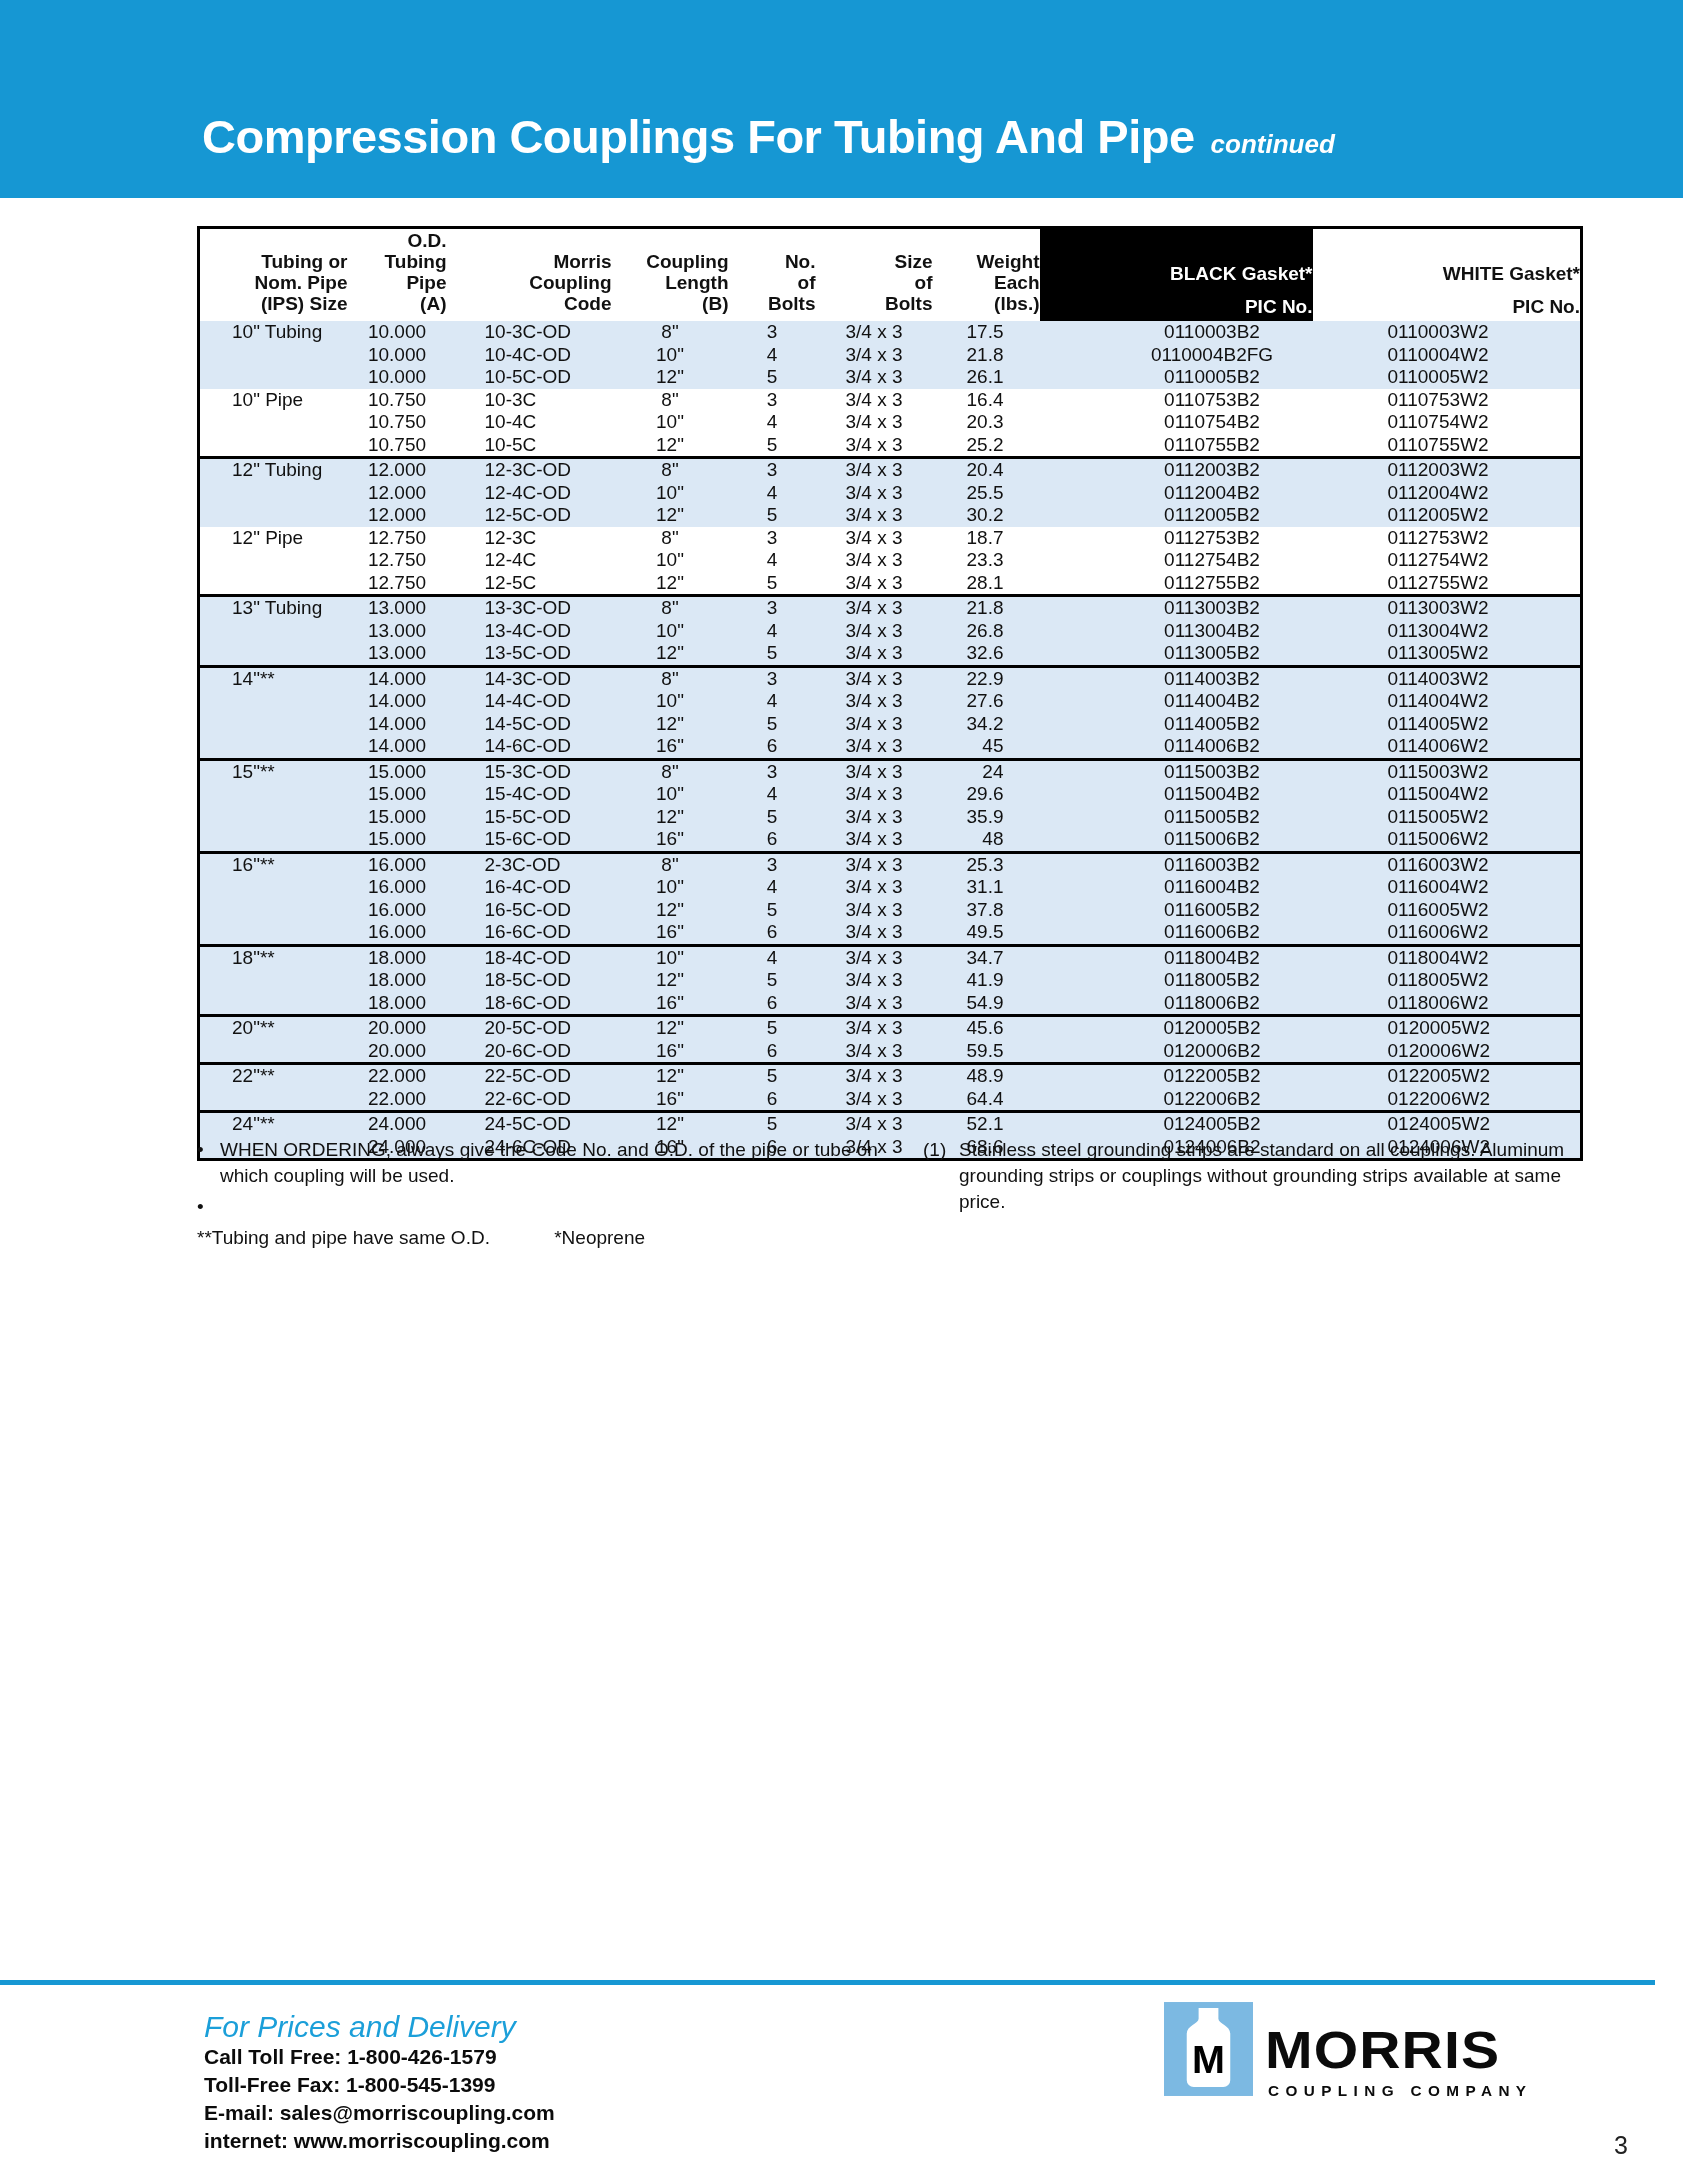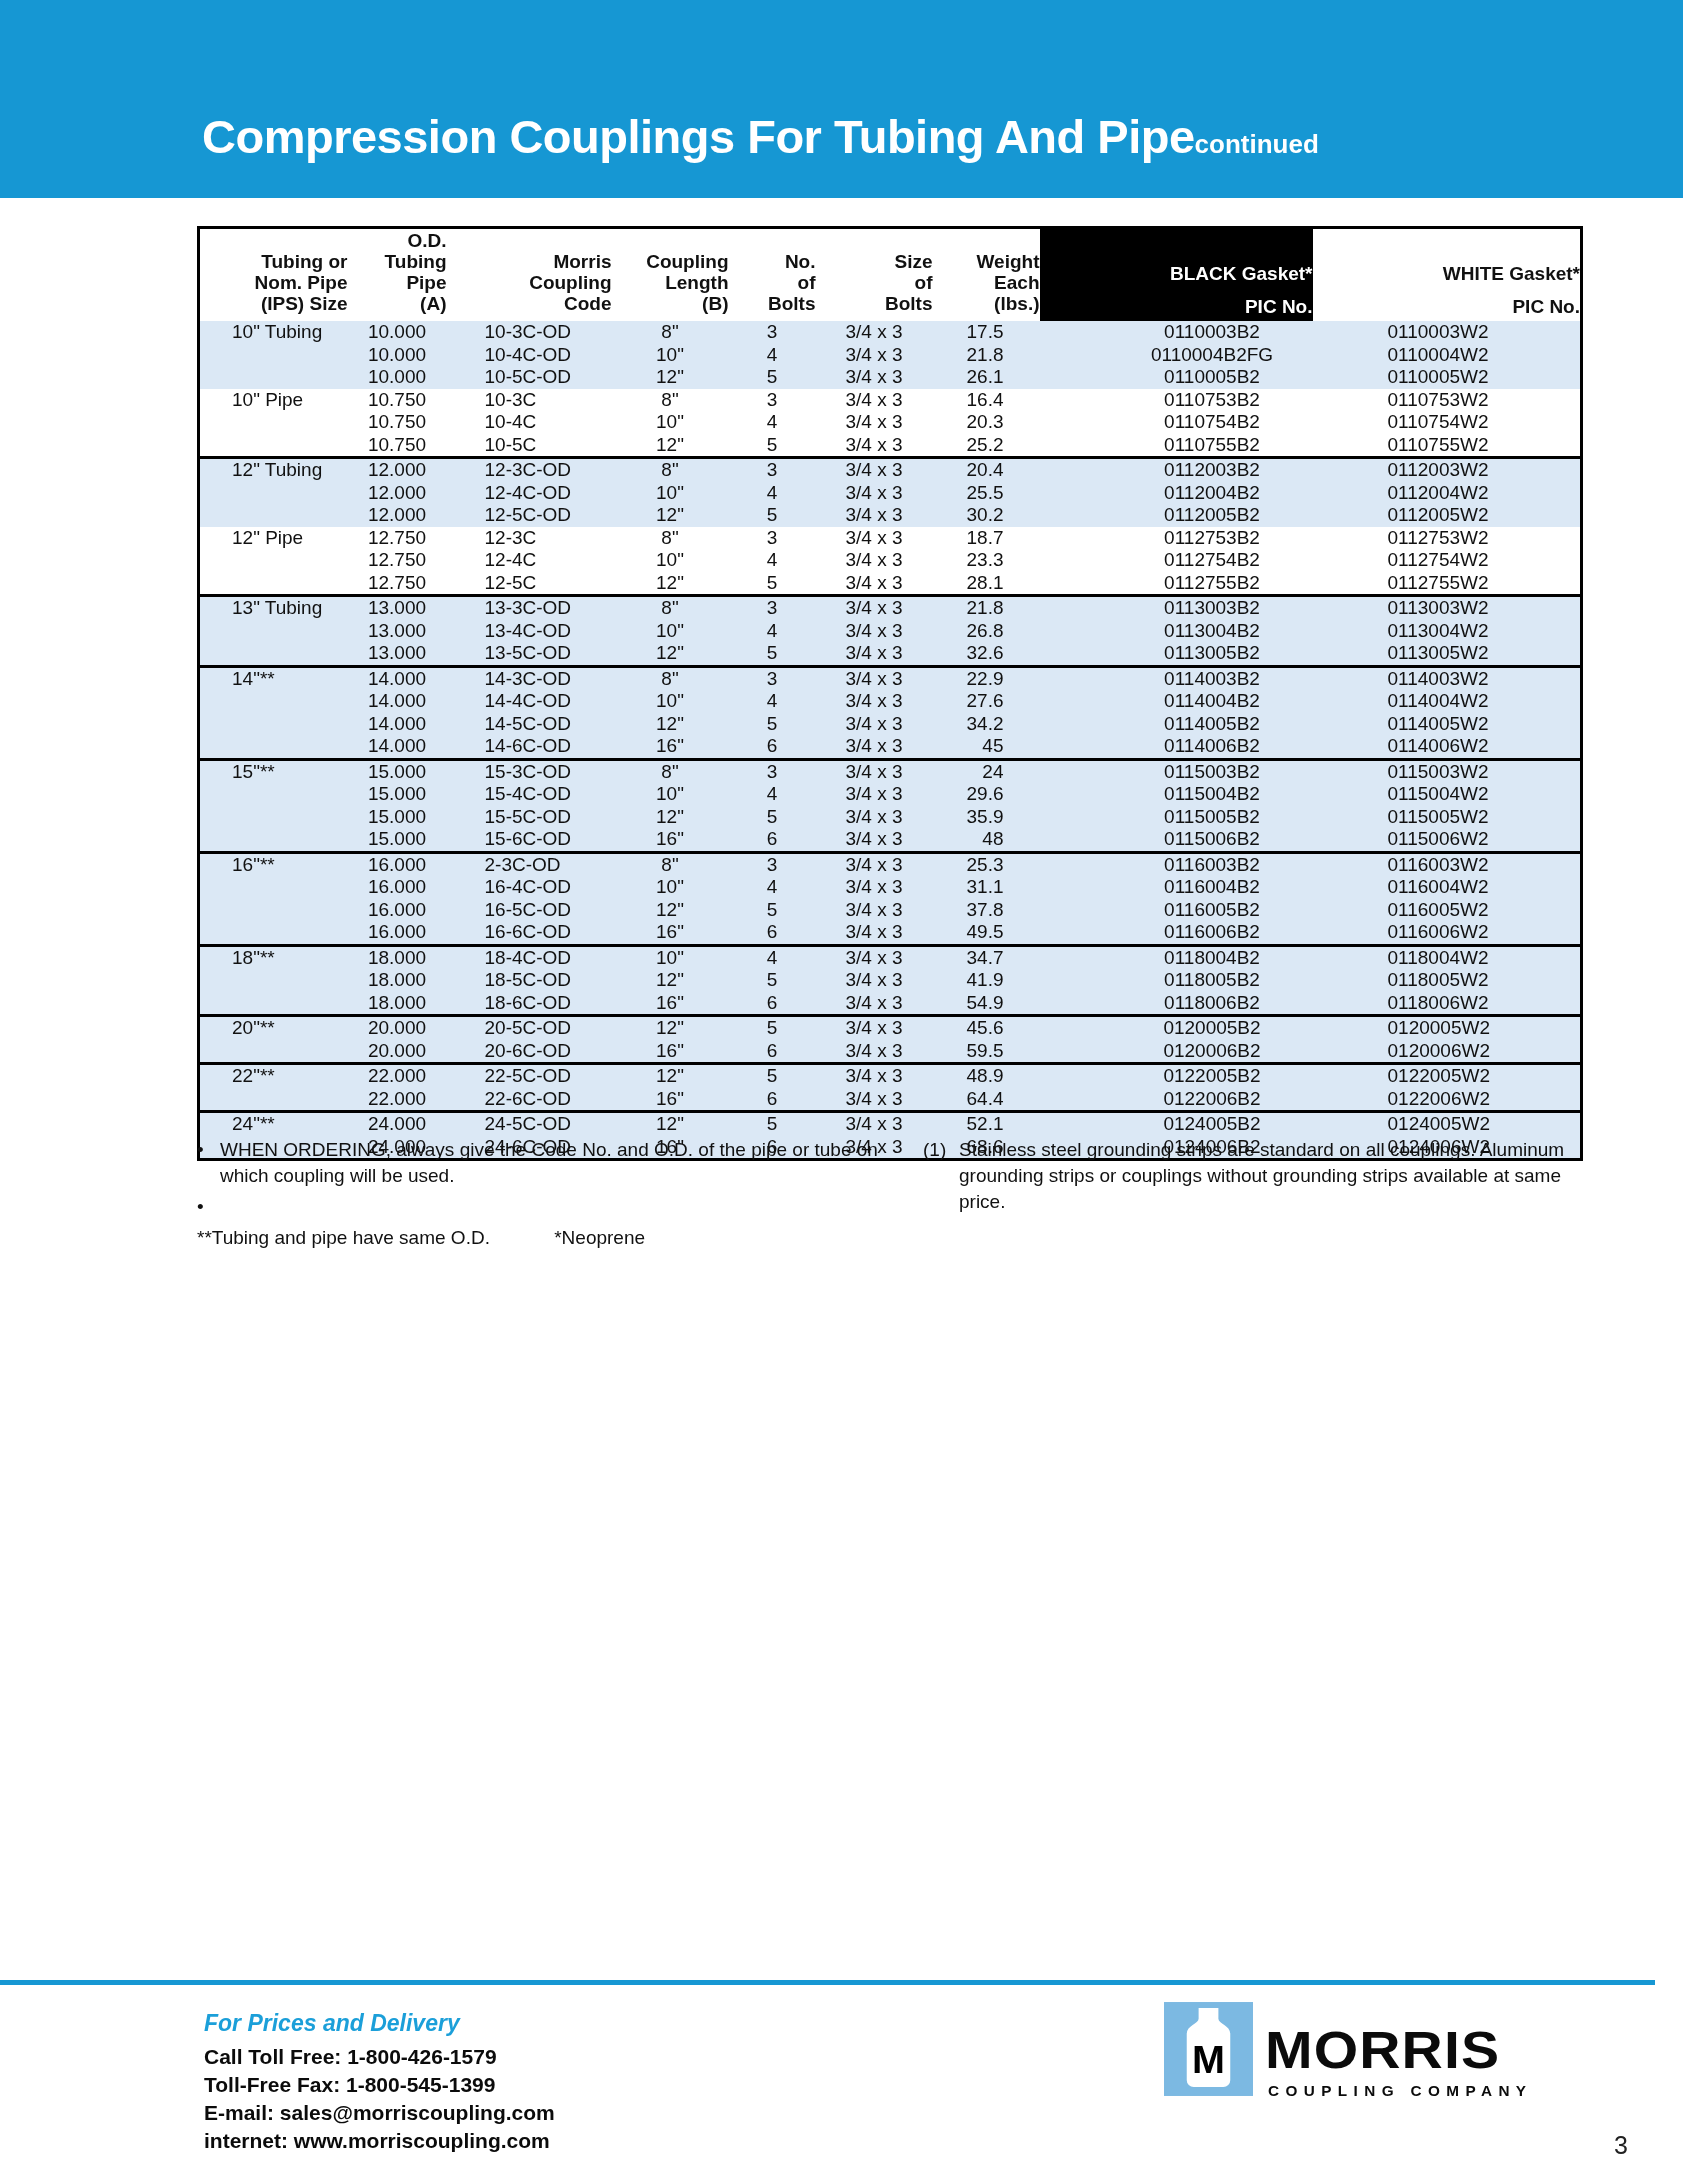--- a/index.html
+++ b/index.html
@@ -3,22 +3,22 @@
 <meta charset="utf-8">
 <style>
   html,body{margin:0;padding:0;background:#fff;}
   .page{position:relative;width:1683px;height:2178px;background:#ffffff;overflow:hidden;
         font-family:"Liberation Sans","DejaVu Sans",sans-serif;color:#111;}
 
   
   .band{position:absolute;left:0;top:0;width:1683px;height:198px;background:#1697d3;}
   .band-title{position:absolute;left:202px;top:109px;color:#fff;font-size:47px;font-weight:bold;
               letter-spacing:-0.5px;white-space:nowrap;}
-  .band-title .cont{font-size:26px;font-weight:bold;letter-spacing:0;
-                    vertical-align:baseline;}
+  .band-title .cont{font-size:26px;font-weight:bold;font-style:italic;letter-spacing:0;
+                    margin-left:16px;vertical-align:baseline;}
 
   
   .tbl-wrap{position:absolute;left:197px;top:226px;}
   table.main{border-collapse:collapse;table-layout:fixed;width:1384px;
              font-size:19px;color:#111;}
   table.main,table.main th,table.main td{border:0 solid #000;}
   table.main{border:3px solid #000;}
   th,td{border-right:2px solid #000;}
   th:last-child,td:last-child{border-right:0;}
 
@@ -50,22 +50,22 @@
   .fnote .bullet{width:23px;flex:0 0 23px;}
   .fnote .ftext{white-space:pre-line;}
   .fnote-plain{margin-top:2px;}
   .fnote-plain .neo{margin-left:59px;}
   .fnotes-right{position:absolute;left:923px;top:1137px;width:673px;font-size:19px;line-height:26px;display:flex;}
   .fnotes-right .marker{width:36px;flex:0 0 36px;}
   .fnotes-right .ftext{white-space:pre-line;}
 
   
   .foot-rule{position:absolute;left:0;top:1980px;width:1655px;height:5px;background:#1697d3;}
-  .tagline{position:absolute;left:204px;top:2010px;color:#1b9fd9;font-size:23px;
-           font-weight:bold;font-style:italic;}
+  .tagline{position:absolute;left:204px;top:2010px;color:#1b9fd9;font-size:30px;
+           font-weight:normal;font-style:italic;}
   .contact{position:absolute;left:204px;top:2043px;font-size:21px;font-weight:bold;line-height:28px;color:#0b0b0b;}
   .logo-box{position:absolute;left:1164px;top:2002px;width:89px;height:94px;}
   .morris{position:absolute;left:1265px;top:2025px;font-size:51px;font-weight:bold;color:#0b0b0b;
           letter-spacing:1px;transform:scaleX(1.12);transform-origin:left top;line-height:1;}
   .morris-sub{position:absolute;left:1268px;top:2082px;font-size:15.3px;font-weight:bold;
               letter-spacing:6.4px;color:#0b0b0b;white-space:nowrap;}
   .addr{position:absolute;left:1164px;top:2113px;font-size:21px;font-weight:bold;line-height:29px;color:#0b0b0b;}
   .pagenum{position:absolute;left:1614px;top:2131px;font-size:25px;color:#222;}
 </style>
 </head>

